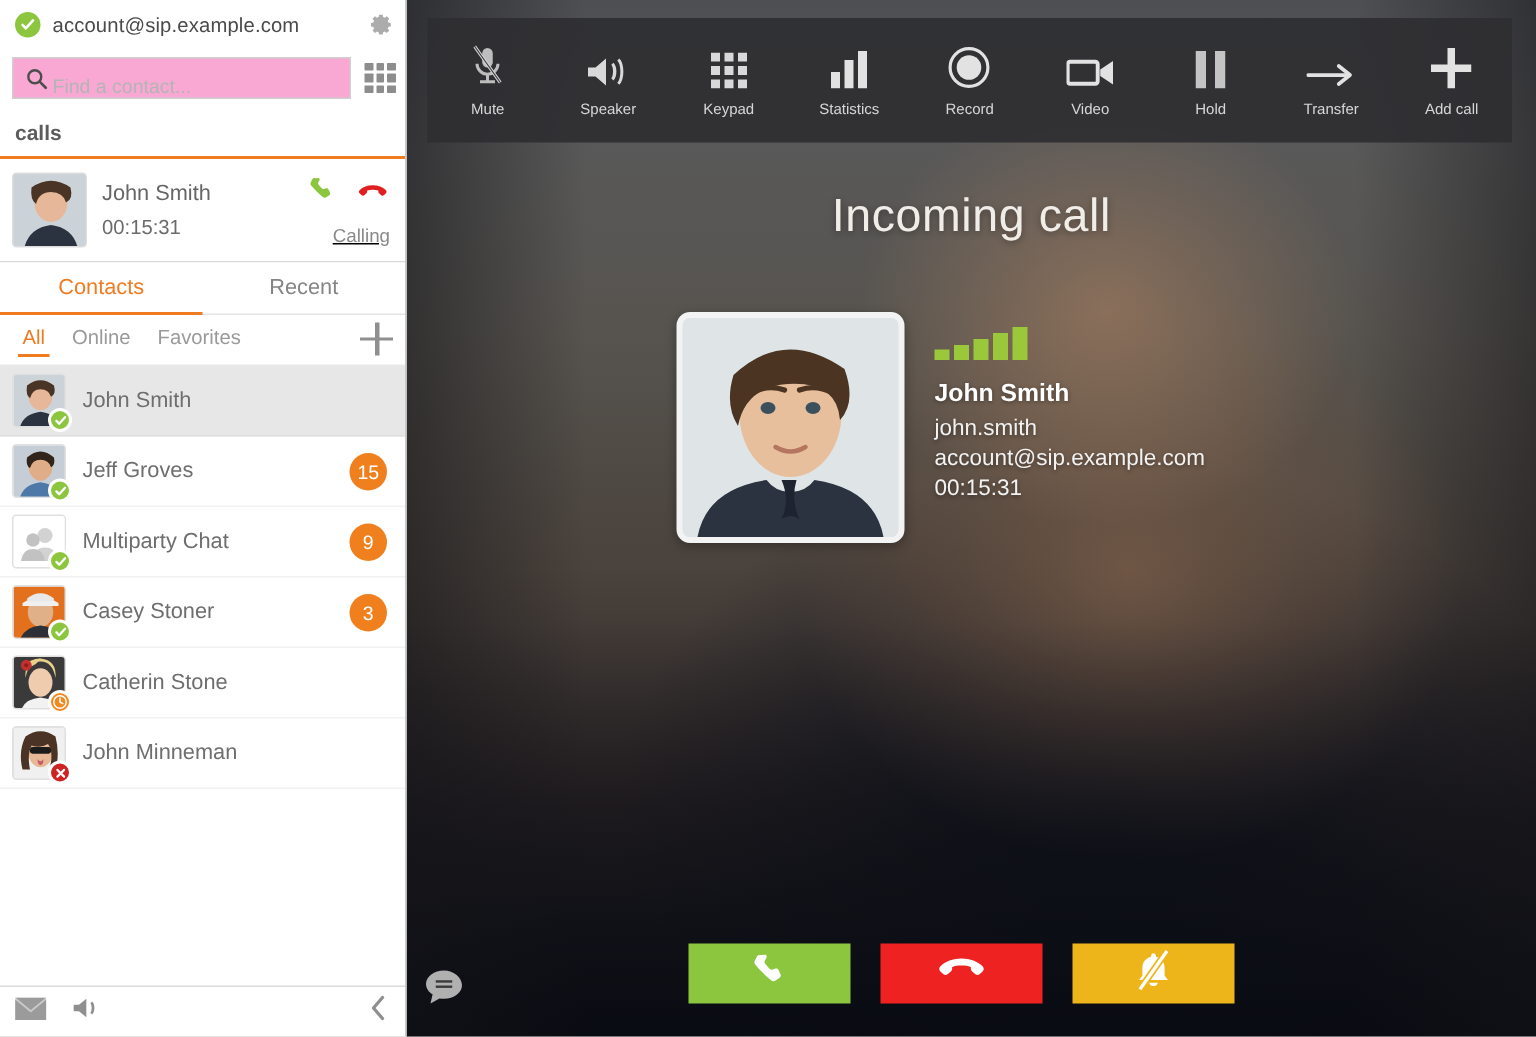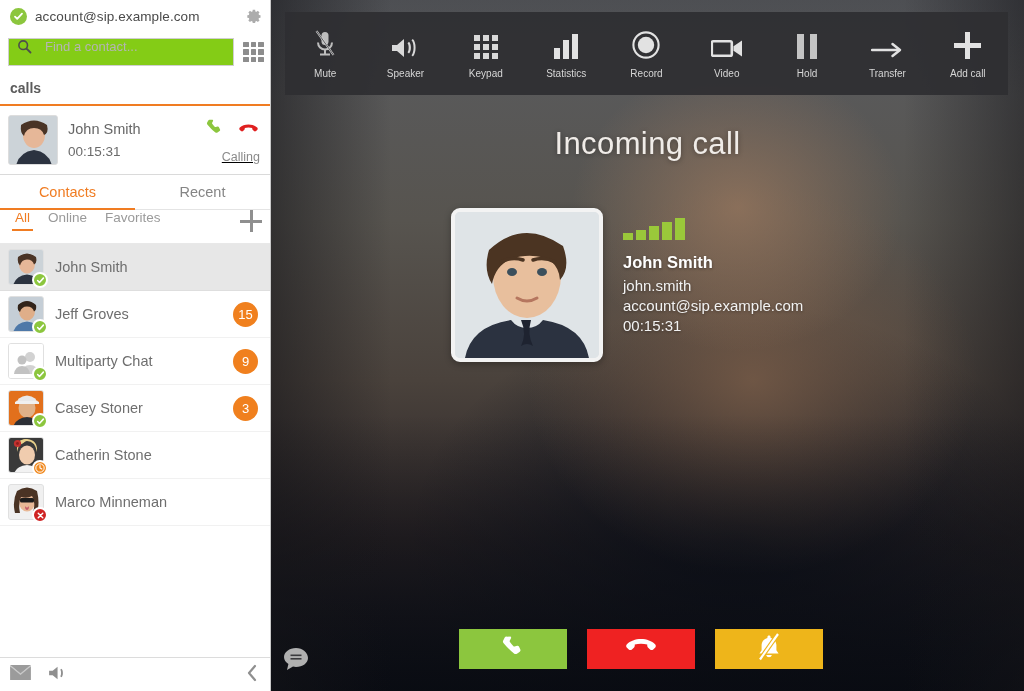--- a/index.html
+++ b/index.html
@@ -31,22 +31,22 @@
     flex: 1; font-size: 13.5px; color: #4a4a4a; letter-spacing: .1px;
     white-space: nowrap; overflow: hidden;
   }
   .gear { width: 22px; height: 22px; flex: none; opacity: .62; }
 
   .search-row {
     height: 38px; display: flex; align-items: center;
     padding: 0 6px 0 8px; gap: 9px; flex: none;
   }
   .search-box {
-    flex: 1; height: 28px; border: 1px solid #cfcfcf; background: #84cc16;
-    display: flex; align-items: flex-start; padding: 0 8px; gap: 13px;
+    flex: 1; height: 28px; border: 1px solid #cfcfcf; background: #f9a8d4;
+    display: flex; align-items: flex-end; padding: 0 8px; gap: 3px;
   }
   .search-box svg { flex: none; }
   .search-input {
     border: none; outline: none; flex: 1; font-size: 13px;
     color: #555; font-family: "Liberation Sans", sans-serif;
     background: transparent;
   }
   .search-input::placeholder { color: #b4b4b4; }
   .grid-btn { width: 21px; height: 21px; flex: none;
     display: grid; grid-template-columns: repeat(3,1fr);
@@ -82,21 +82,21 @@
     flex: 1; display: flex; align-items: center; justify-content: center;
     font-size: 14.5px; color: #858585; position: relative; cursor: default;
   }
   .tab-main.active { color: #f07c22; }
   .tab-main.active::after {
     content: ""; position: absolute; left: 0; right: 0; bottom: -1px;
     height: 2px; background: #f07c22;
   }
 
   .tabs-sub {
-    height: 34px; display: flex; align-items: flex-start; flex: none;
+    height: 34px; display: flex; align-items: center; flex: none;
     padding: 0 8px 0 6px; border-bottom: 1px solid #e8e8e8;
     background: #fff; position: relative;
   }
   .subtab {
     padding: 0 9px 5px; font-size: 13.5px; color: #9a9a9a;
     position: relative; cursor: default;
   }
   .subtab.active { color: #f07c22; }
   .subtab.active::after {
     content: ""; position: absolute; left: 6px; right: 6px; bottom: -1px;
@@ -419,21 +419,21 @@
               <rect x="11" y="13" width="14" height="4.5" rx="1.6" fill="#1c1c1c"></rect>
               <path d="M16 21 q2 3 4 0 q0 4 -2 4 q-2 0 -2 -4z" fill="#c45c6a"></path>
             </svg>
           </div>
           <span class="st offline">
             <svg width="9" height="9" viewBox="0 0 12 12">
               <path d="M3 3 L9 9 M9 3 L3 9" stroke="#fff" stroke-width="1.9" stroke-linecap="round"></path>
             </svg>
           </span>
         </div>
-        <span class="cname">Marco Minneman</span>
+        <span class="cname">John Minneman</span>
       </div>
 
     </div>
 
     <div class="sb-footer">
       <span>
         <svg width="21" height="15" viewBox="0 0 22 16" fill="#9b9b9b">
           <path d="M0 0h22v16H0z" fill="#c9c9c9"></path>
           <path d="M0 0h22L11 9z" fill="#ffffff"></path>
           <path d="M0 1.6v14.4h22V1.6L11 10.6z" fill="#9b9b9b"></path>

